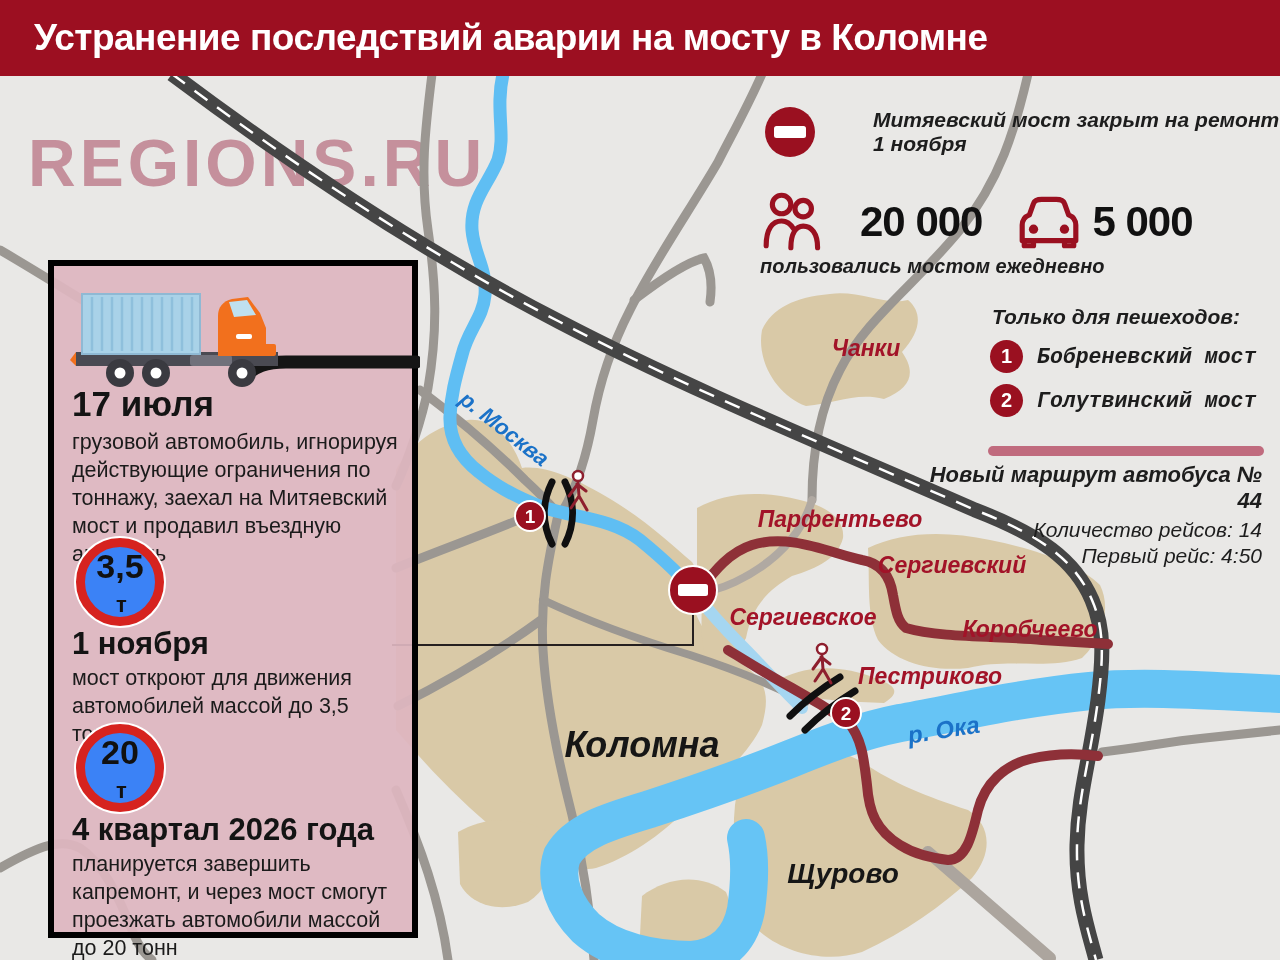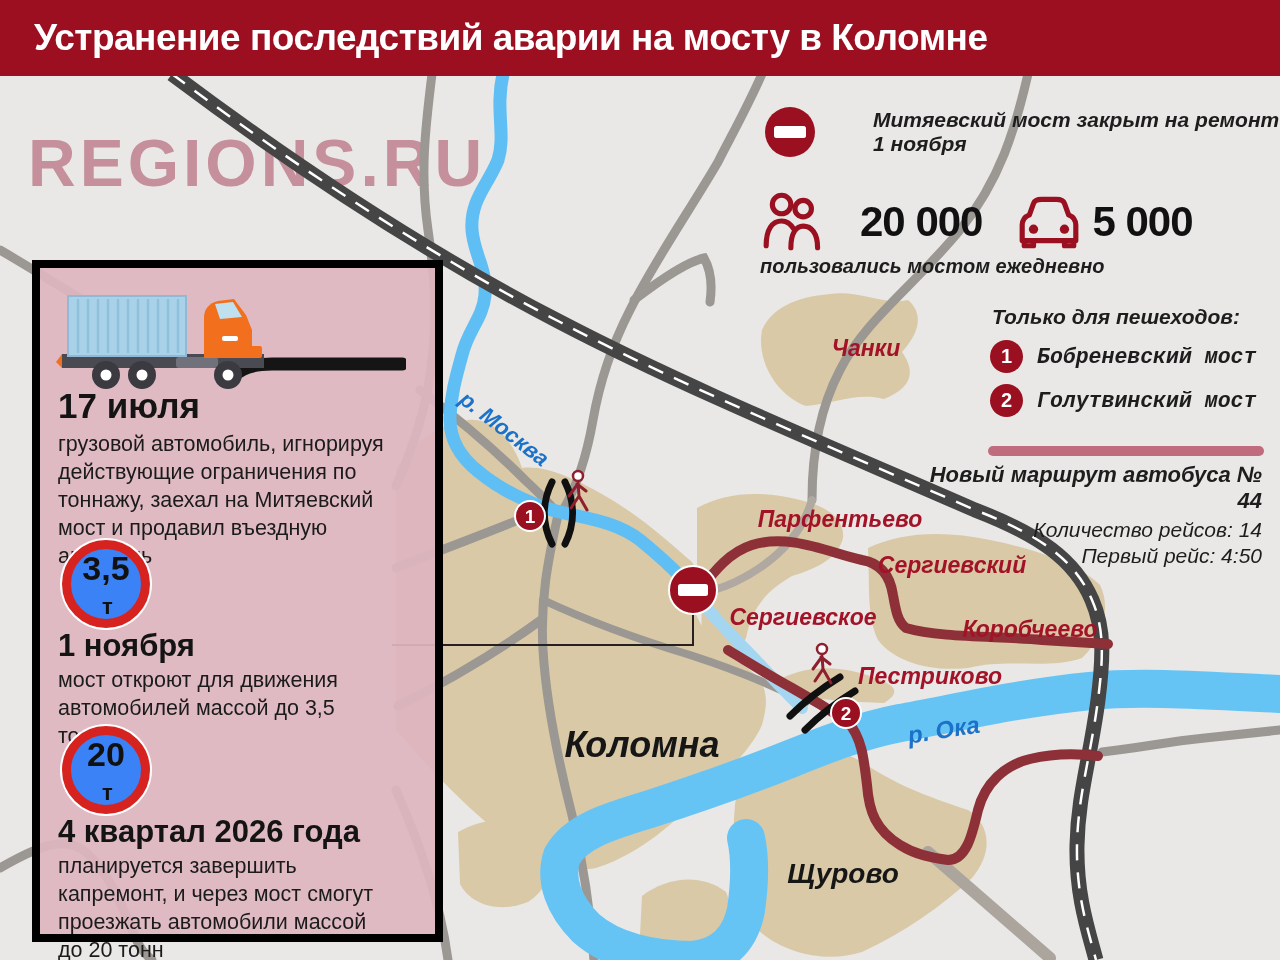--- a/index.html
+++ b/index.html
@@ -20,22 +20,22 @@
   .ped-heading{font-size:21px;font-weight:bold;font-style:italic;color:#1d1d1d;}
   .ped-row{position:absolute;display:flex;align-items:center;}
   .ped-badge{width:33px;height:33px;border-radius:50%;background:#9A1020;color:#fff;
              font-size:20px;font-weight:bold;display:flex;align-items:center;justify-content:center;flex:0 0 auto;}
   .ped-label{font-size:21.5px;font-weight:bold;font-style:italic;color:#1d1d1d;margin-left:14px;font-family:Liberation Mono, monospace;}
   .divider{position:absolute;width:276px;height:10px;border-radius:5px;background:#C06B7E;}
   .bus-block{position:absolute;text-align:right;color:#1d1d1d;}
   .bus-title{font-size:22px;font-weight:bold;font-style:italic;margin-bottom:4px;}
   .bus-line{font-size:21px;font-style:italic;margin-top:2px;}
   
-  .panel{position:absolute;left:32px;top:260px;width:358px;height:666px;
-         background:rgba(222,182,192,0.93);border:8px solid #000000;z-index:10;padding-left:37px;}
+  .panel{position:absolute;left:48px;top:260px;width:358px;height:666px;
+         background:rgba(222,182,192,0.93);border:6px solid #000000;z-index:10;}
   .panel .date-h{position:absolute;left:18px;color:#141414;font-weight:bold;}
   .panel .body-t{position:absolute;left:18px;width:328px;color:#1b1b1b;font-size:21.5px;line-height:28px;}
   .limit-sign{position:absolute;left:22px;width:70px;height:70px;background:#3b82f6;border:9px solid #D6231F;
               border-radius:50%;box-shadow:0 0 0 2px #fff;display:flex;align-items:center;justify-content:center;flex-direction:column;}
   .limit-sign .v{font-size:34px;font-weight:bold;color:#111;}
   .limit-sign .u{font-size:22px;font-weight:bold;color:#111;margin-left:3px;margin-top:6px;}
 </style>
 </head>
 <body>
 

